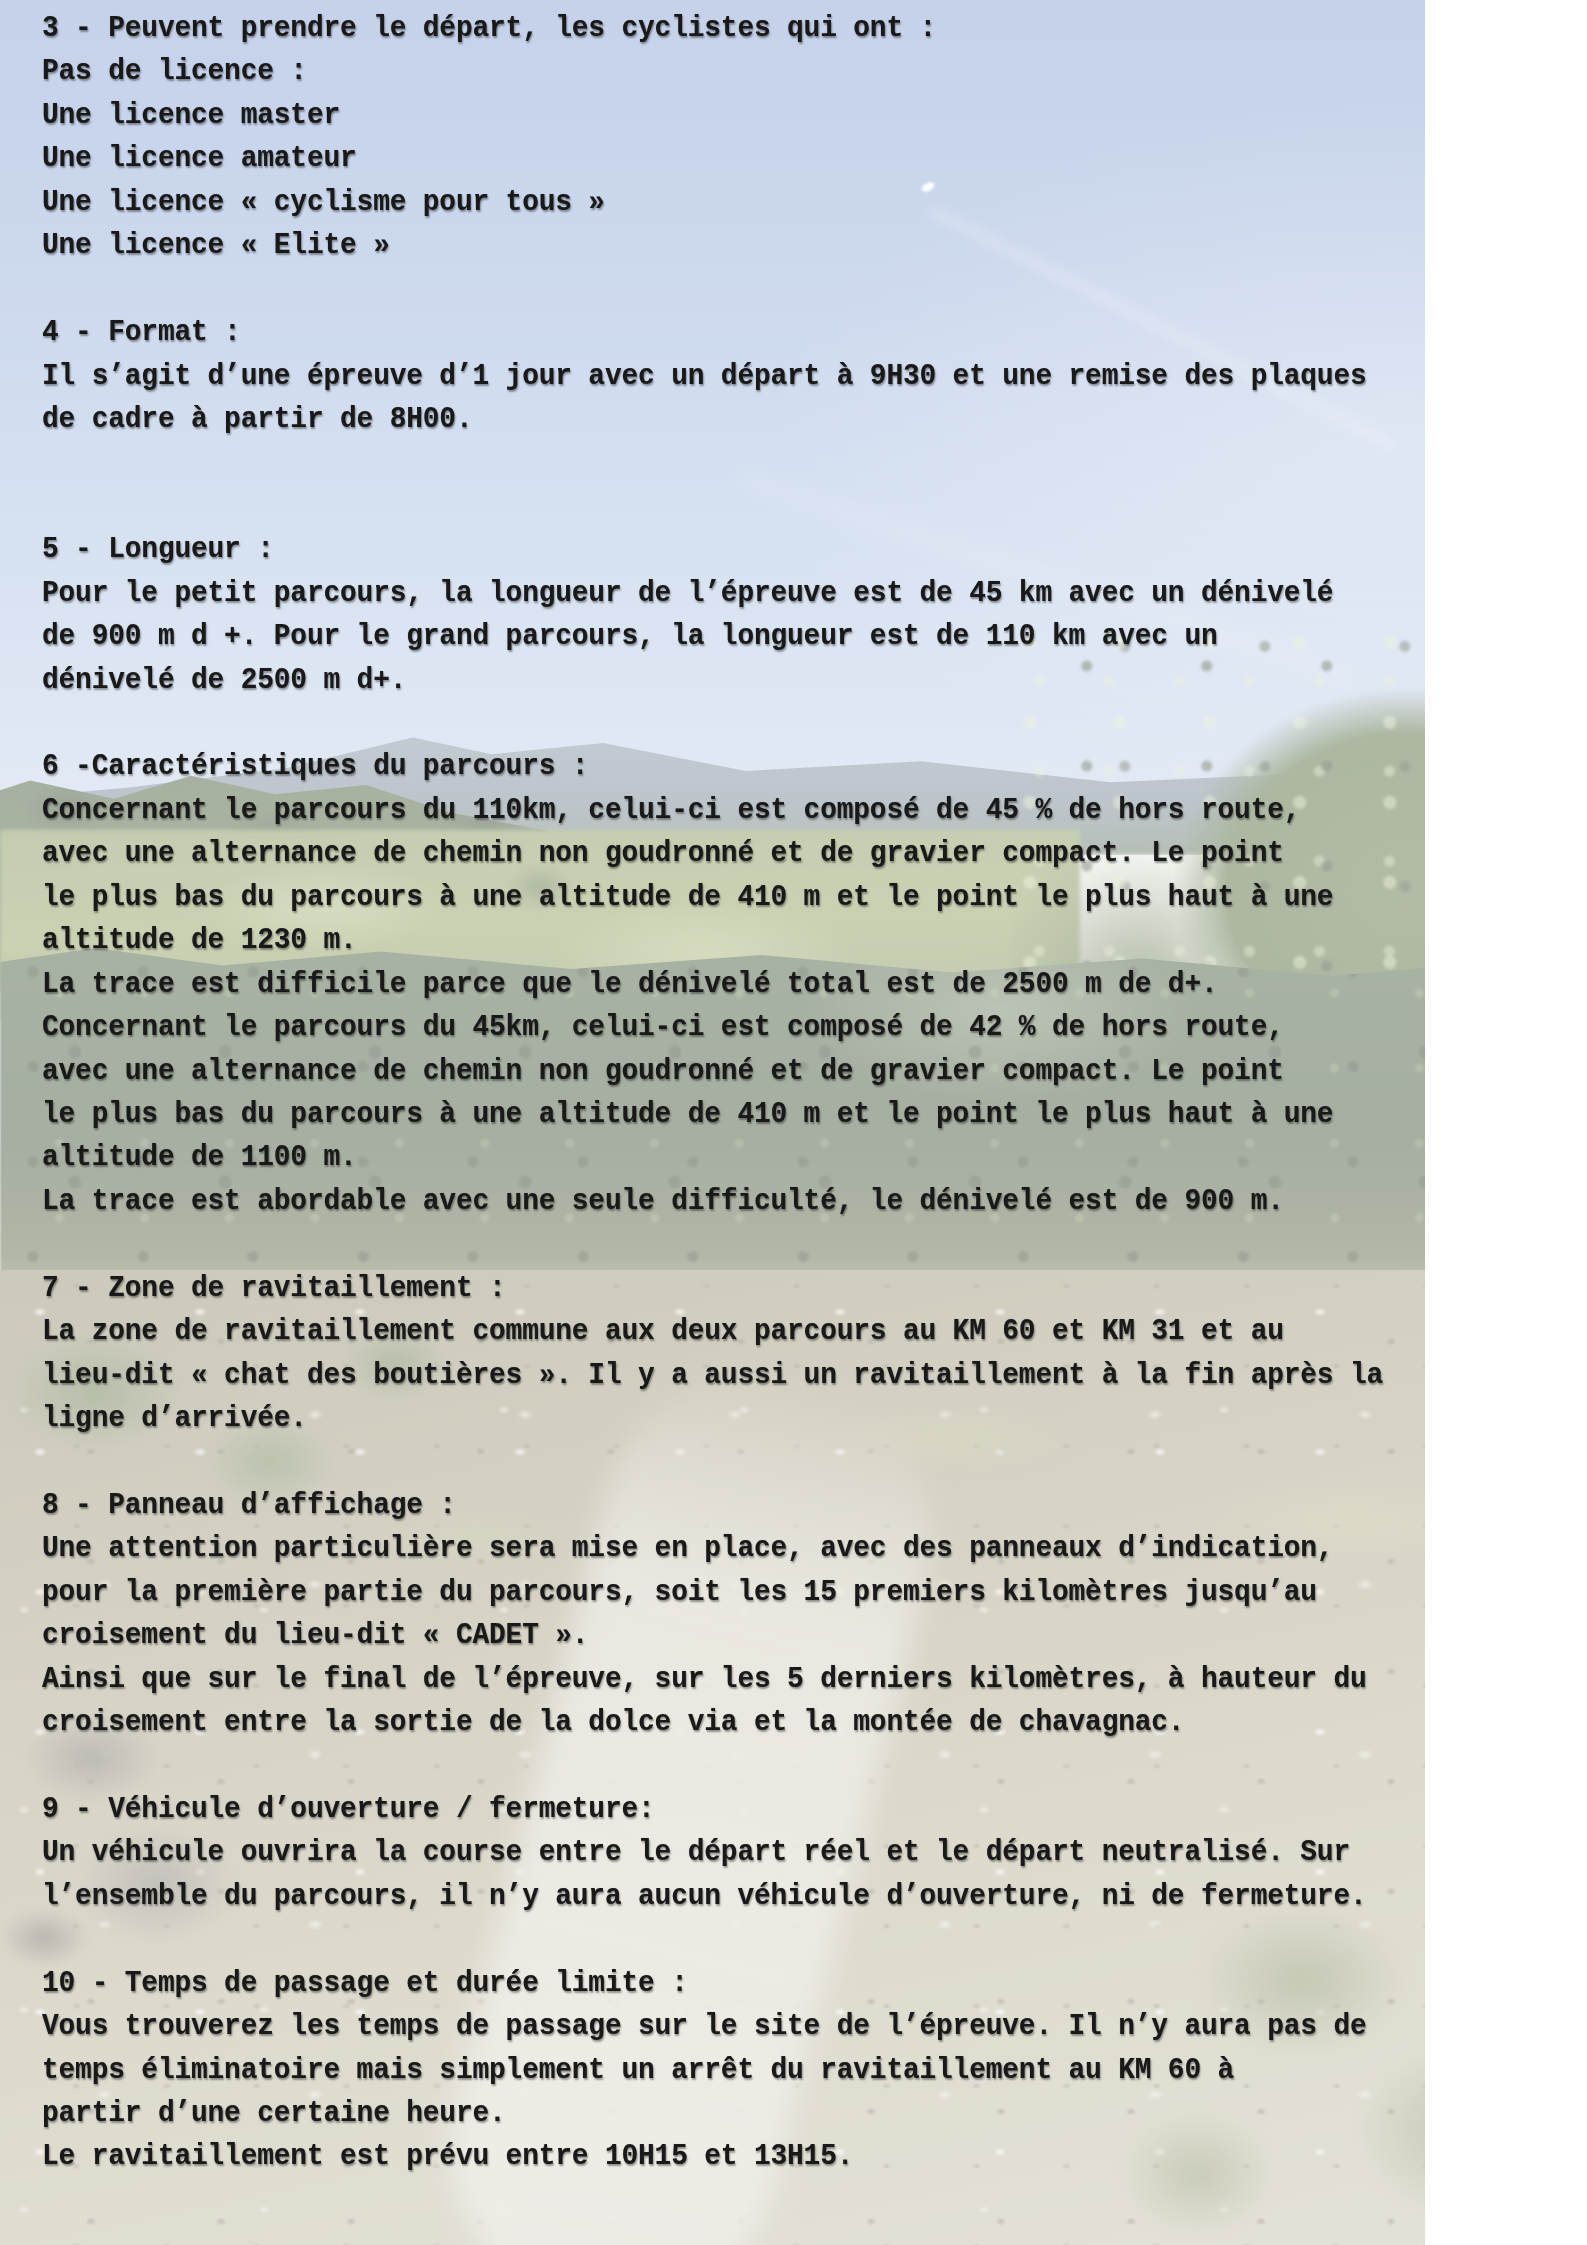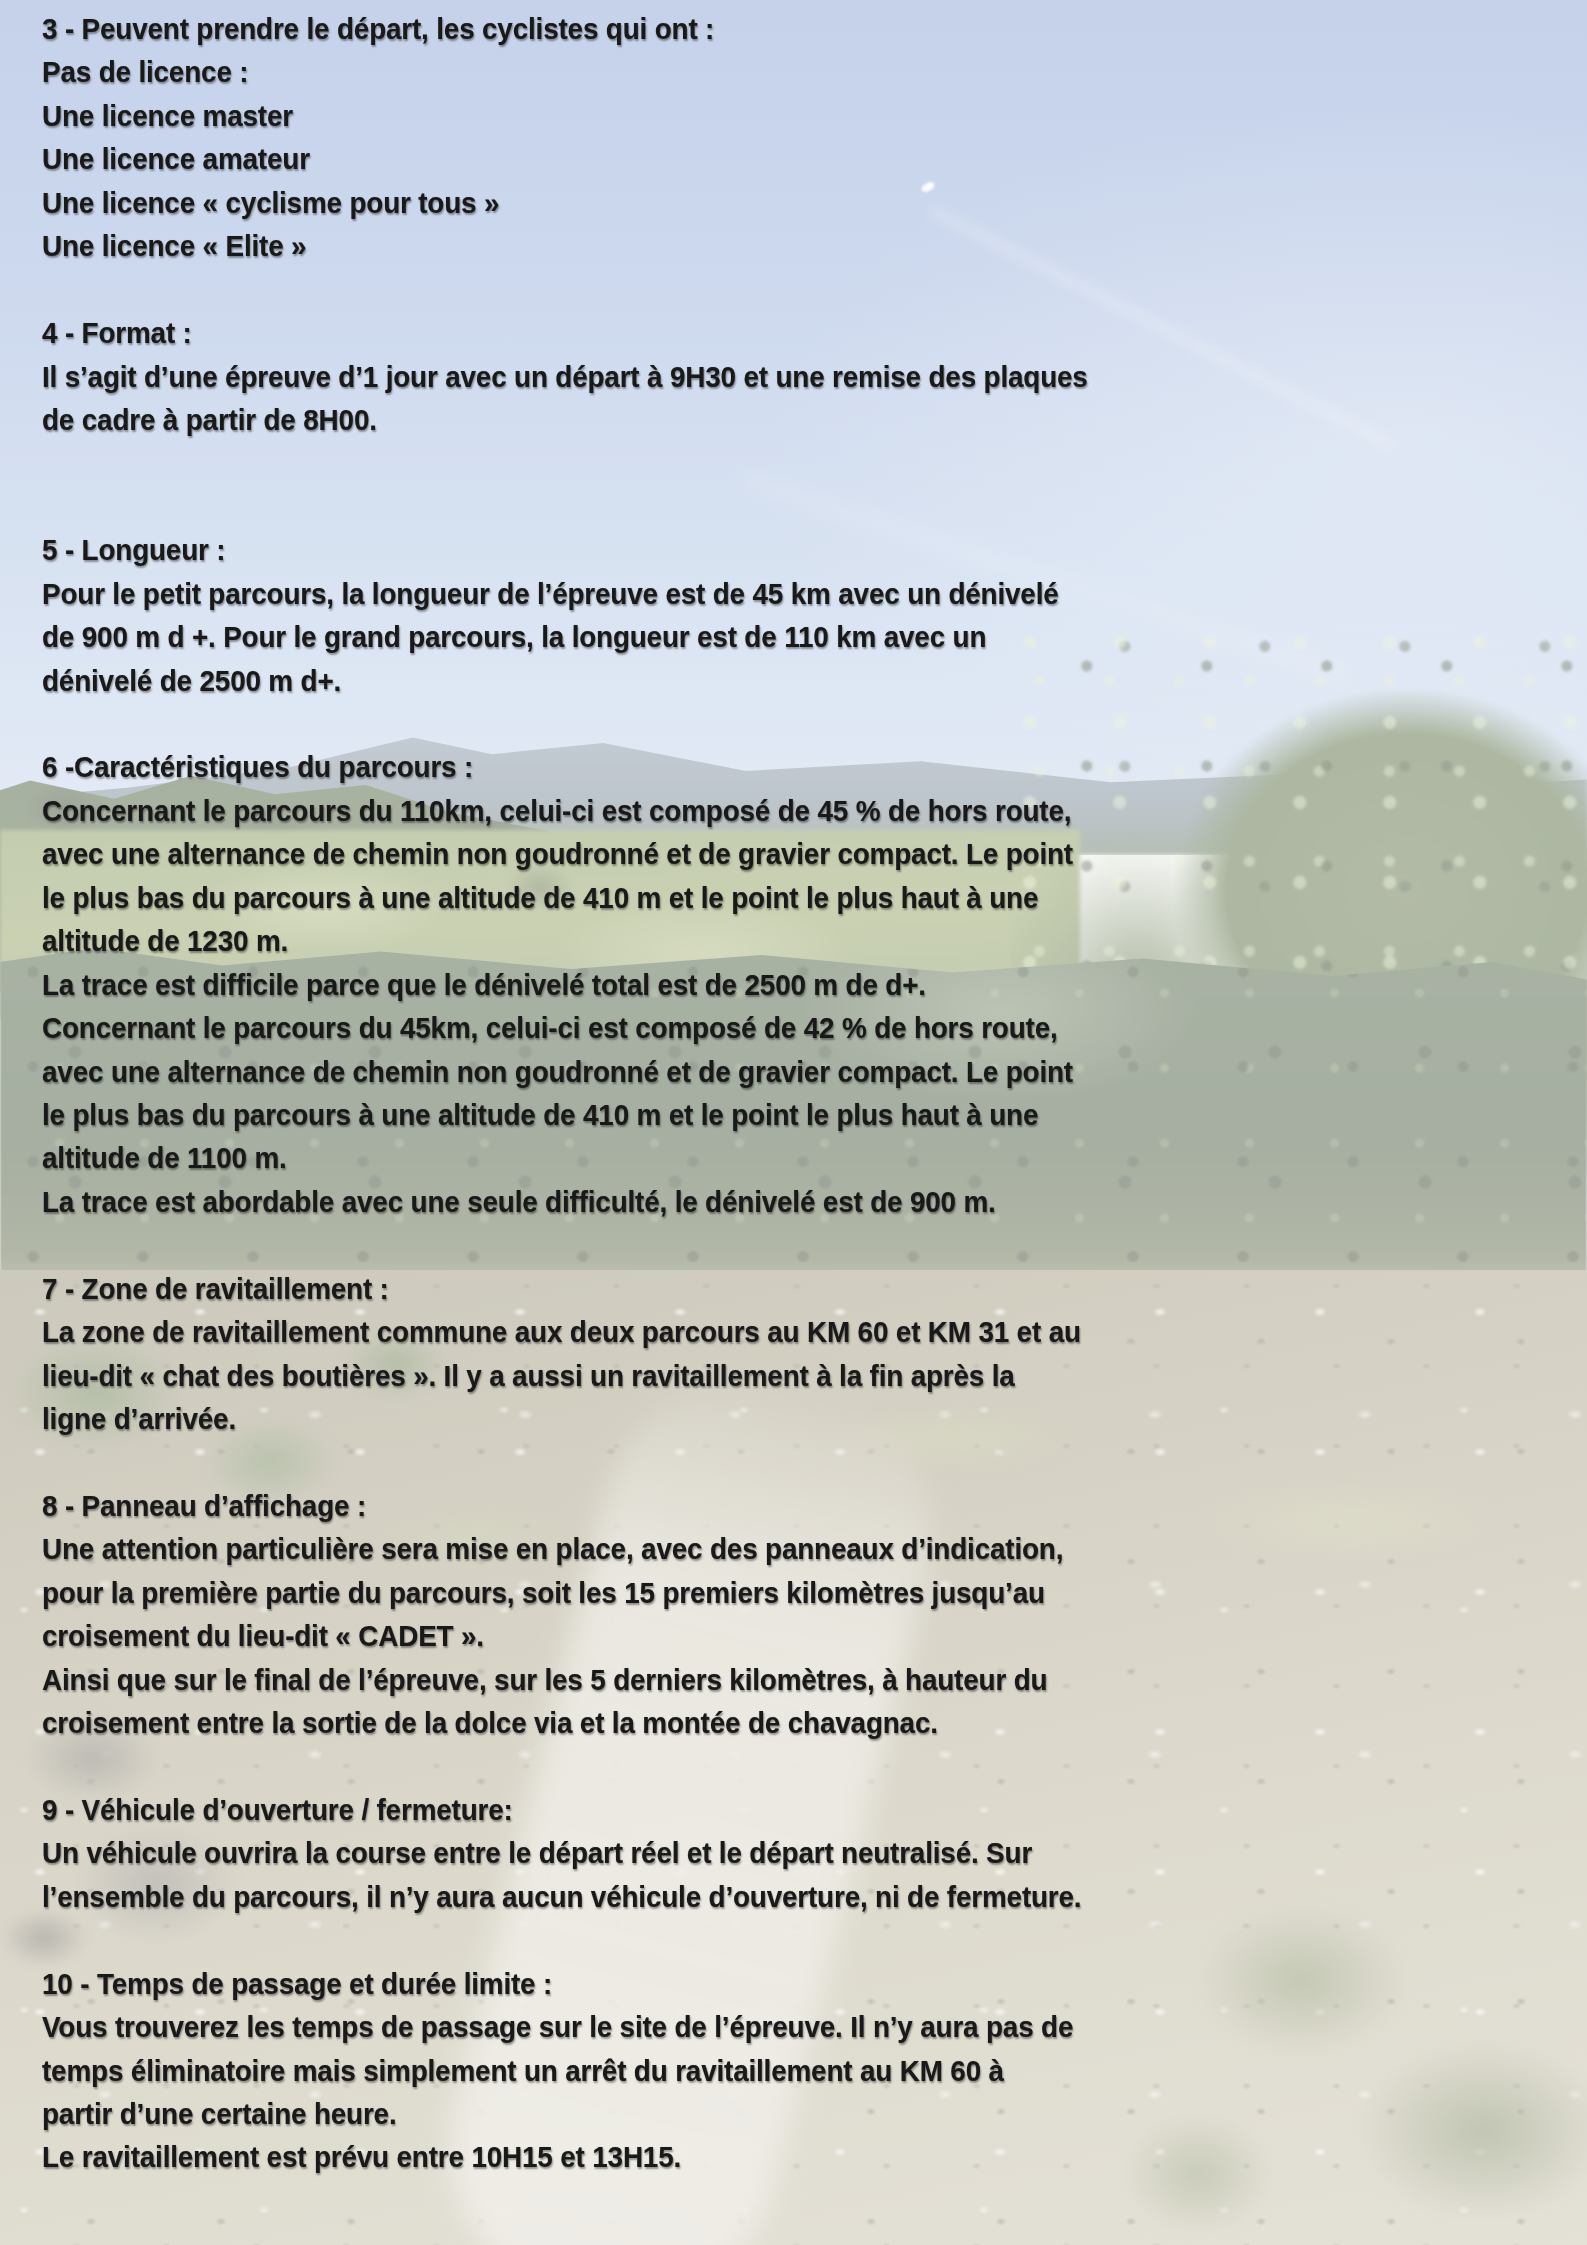--- a/index.html
+++ b/index.html
@@ -1,20 +1,20 @@
 <!DOCTYPE html>
 <html><head>
 <meta charset="utf-8">
 <style>
   html,body{margin:0;padding:0;background:#ffffff;}
   .page{
     position:relative;
-    width:1587px;height:2245px;
+    width:1425px;height:2245px;
     overflow:hidden;
-    font-family:Liberation Sans, sans-serif;
+    font-family:Liberation Mono, monospace;
   }
   .bg,.bg div{position:absolute;}
   .bg{inset:0;}
 
   
   .sky{
     left:0;top:0;width:1587px;height:820px;
     background:
       radial-gradient(ellipse 900px 500px at 88% 55%, rgba(255,255,255,.28), transparent 70%),
       linear-gradient(180deg,#7e9bd0 0%,#8fa9d8 32%,#a9c0e2 70%,#c2d2ea 100%);

